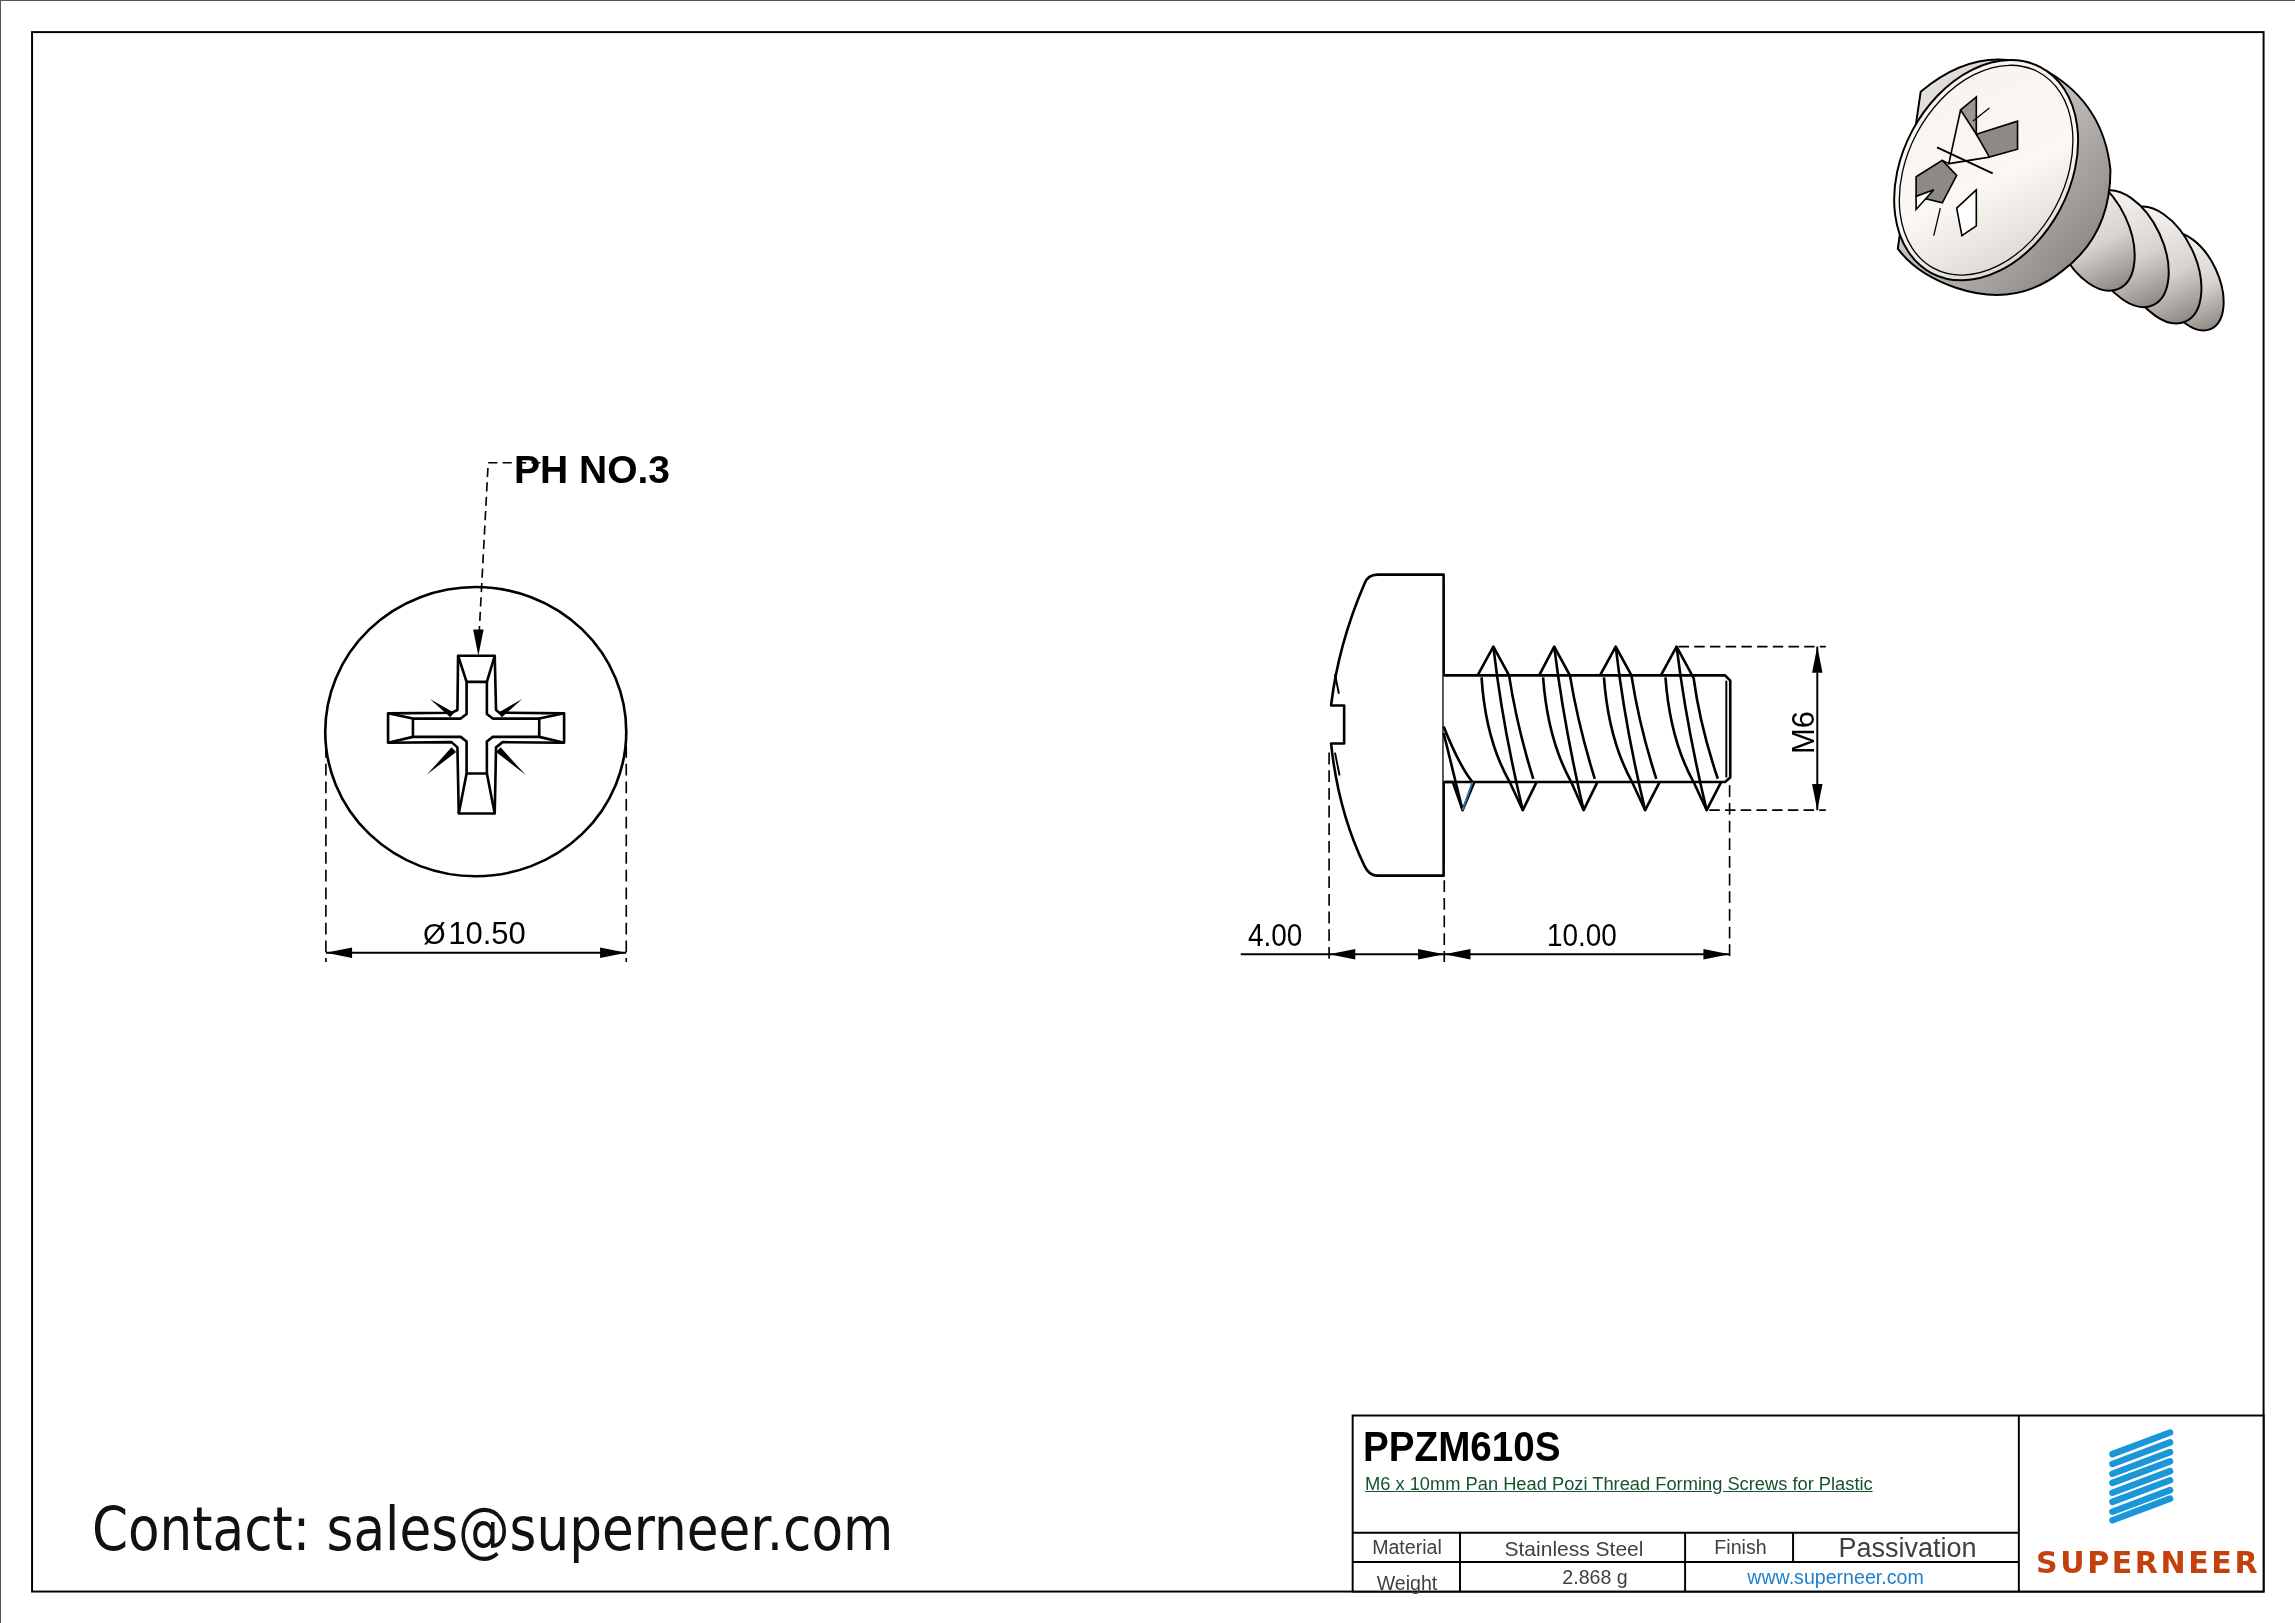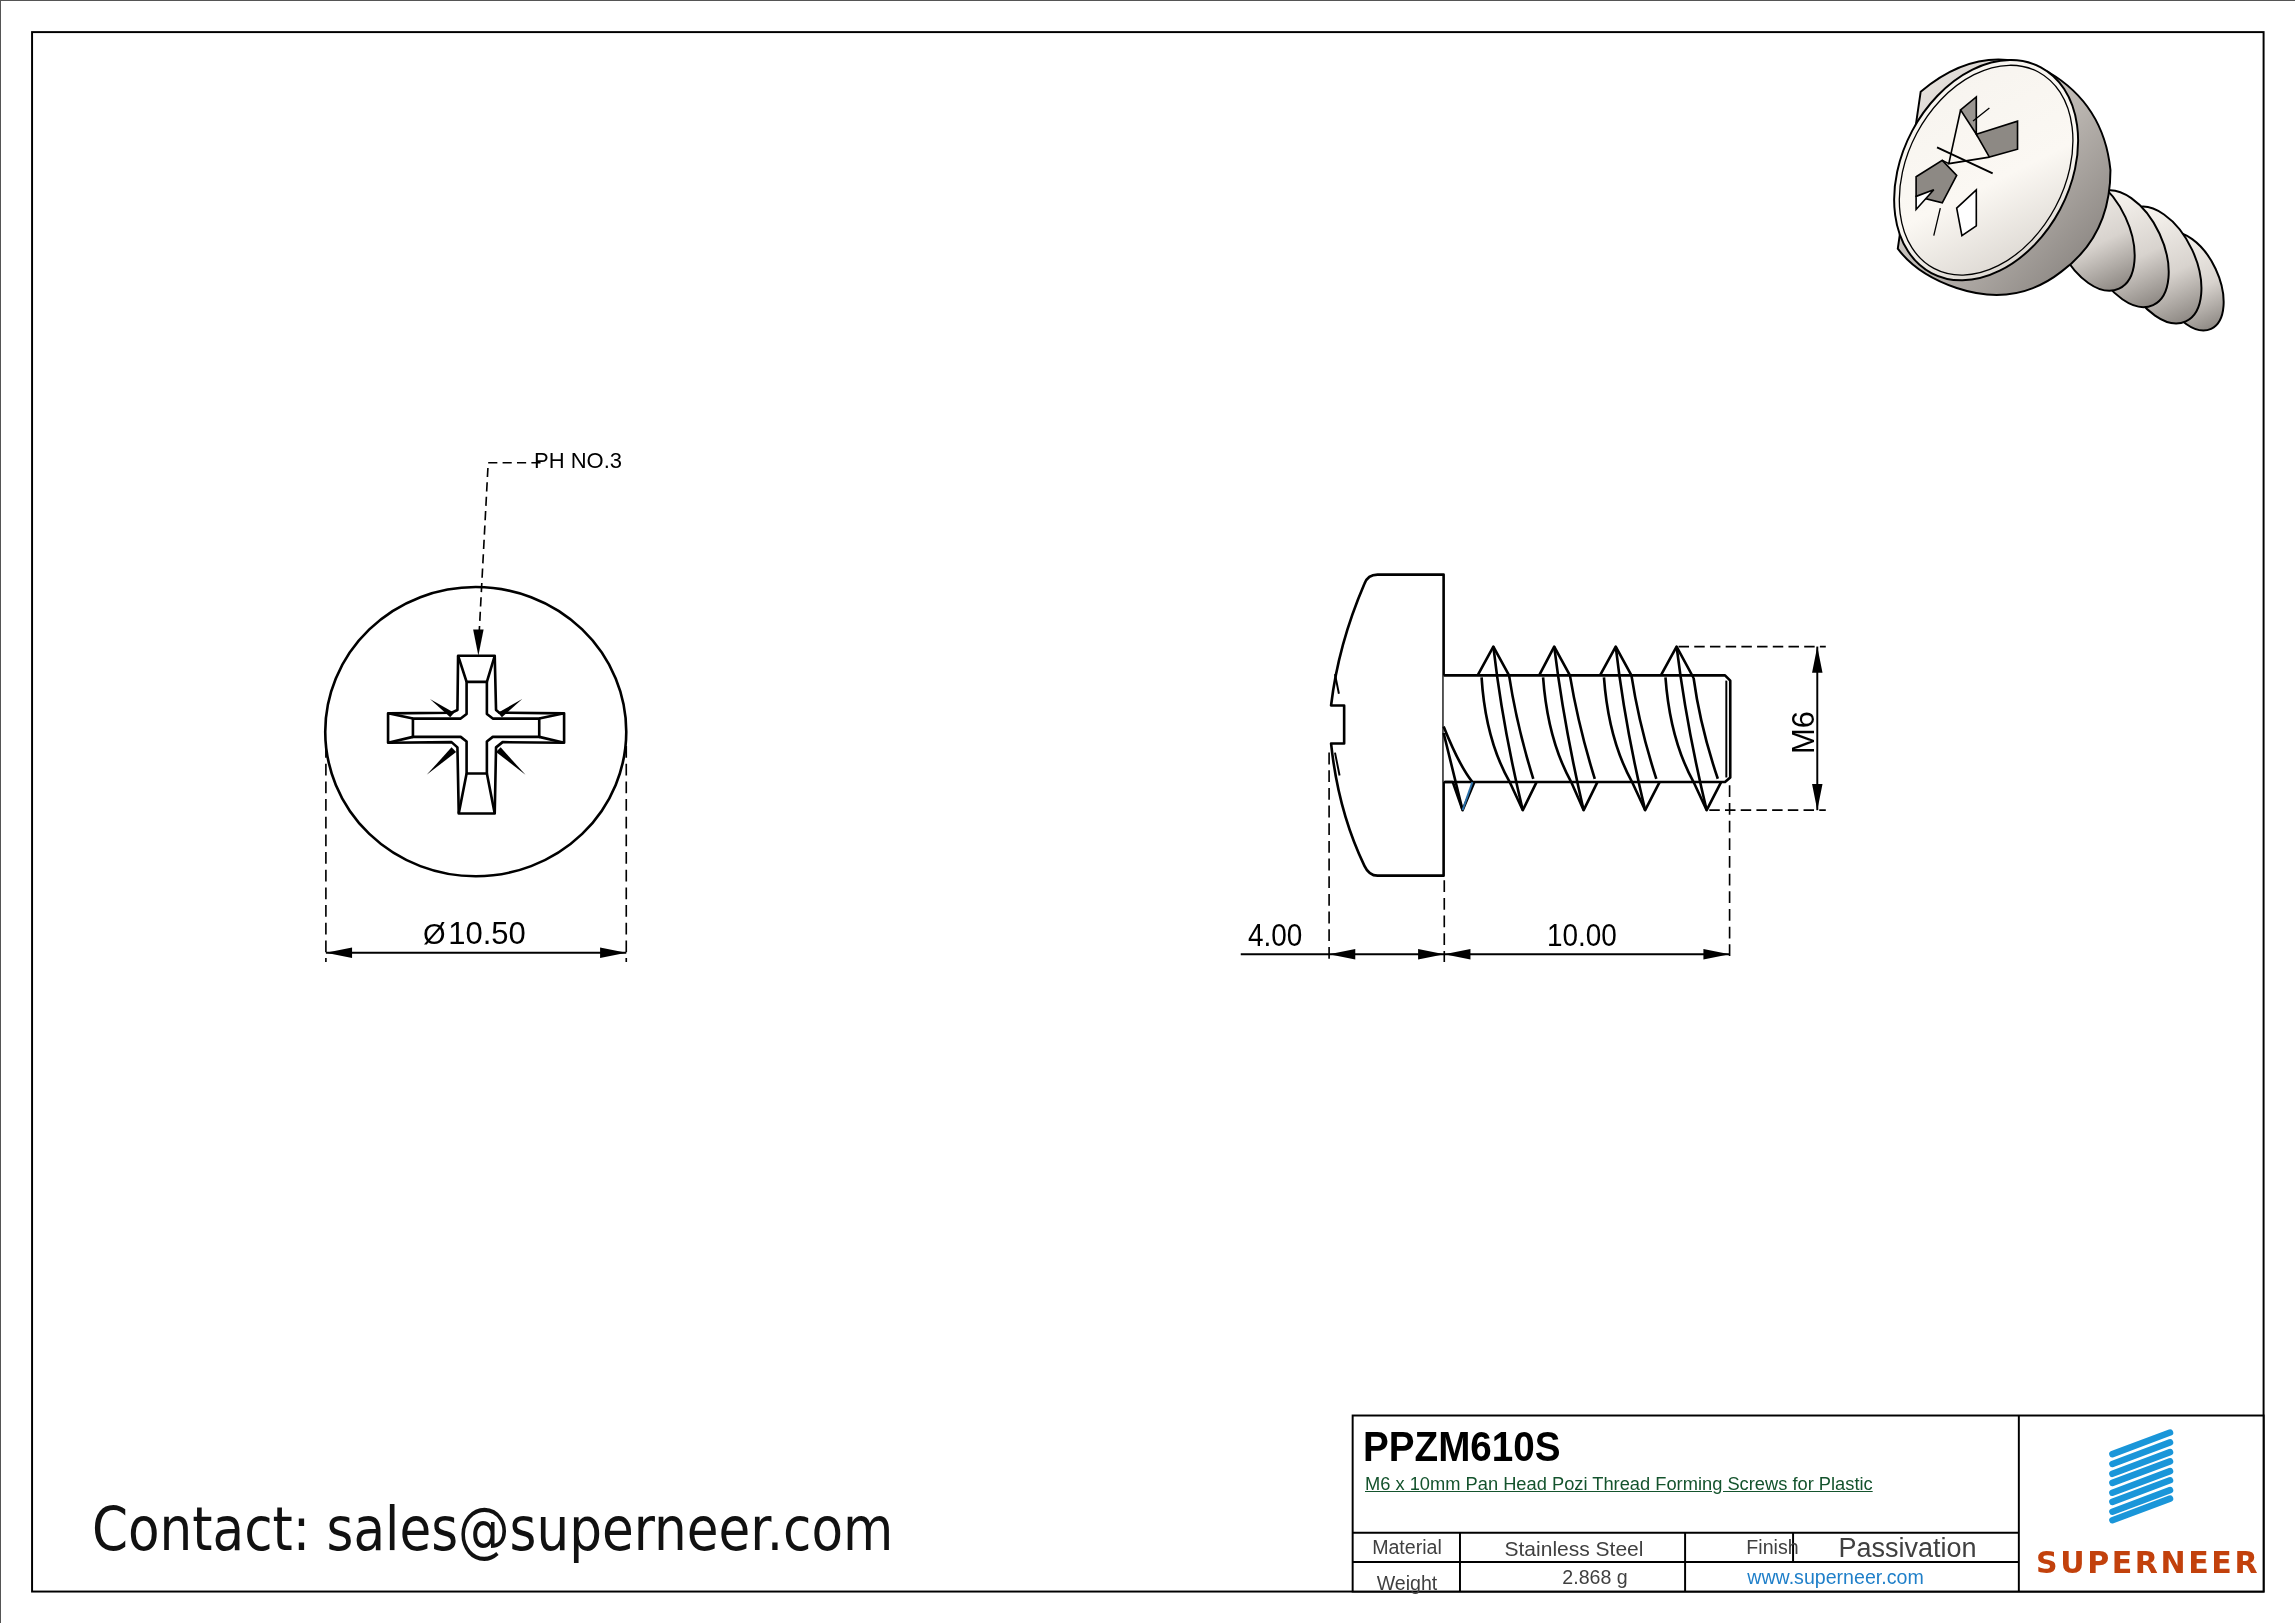--- a/index.html
+++ b/index.html
@@ -137,37 +137,37 @@
     <path d="M3228 2237 L3316 2204"></path>
     <path d="M3228 2252 L3316 2219"></path>
     <path d="M3228 2266 L3316 2233"></path>
     <path d="M3228 2281 L3316 2248"></path>
     <path d="M3228 2295 L3316 2262"></path>
     <path d="M3228 2310 L3316 2277"></path>
     <path d="M3228 2323 L3316 2290"></path>
   </g>
 </svg>
 
-<div class="abs dim-text" style="left:534px; top:450px; font-size:22px;">PH NO.3</div>
+<div class="abs dim-text" style="left:514px; top:450px; font-size:39px;font-weight:bold;">PH NO.3</div>
 
 <div class="abs dim-text" style="left:423px; top:918px;">
   <span style="font-size:29px; margin-right:2.6px;">Ø</span><span>10.50</span>
 </div>
 
 <div class="abs dim-text" style="left:1248px; top:920px; transform:scaleX(0.9); transform-origin:0 0;">4.00</div>
 <div class="abs dim-text" style="left:1547px; top:920px; transform:scaleX(0.9); transform-origin:0 0;">10.00</div>
 <div class="abs dim-text" style="left:1780px; top:717px; transform:rotate(-90deg); transform-origin:center; width:46px; text-align:center;">M6</div>
 
 <div class="abs contact">Contact: sales@superneer.com</div>
 
 <div class="abs tb-title">PPZM610S</div>
 <div class="abs tb-sub">M6 x 10mm Pan Head Pozi Thread Forming Screws for Plastic</div>
 
 <div class="tb-cell" style="left:1354px; top:1534px; width:106px; height:28px;">Material</div>
 <div class="tb-cell" style="left:1462px; top:1534px; width:224px; height:28px; font-size:21px;">Stainless Steel</div>
-<div class="tb-cell" style="left:1687px; top:1534px; width:107px; height:28px;margin-left:32px;">Finish</div>
+<div class="tb-cell" style="left:1687px; top:1534px; width:107px; height:28px;">Finish</div>
 <div class="tb-cell" style="left:1795px; top:1534px; width:225px; height:28px; font-size:27px;">Passivation</div>
 <div class="tb-cell" style="left:1354px; top:1564px; width:106px; height:40px;">Weight</div>
 <div class="tb-cell" style="left:1462px; top:1564px; width:224px; height:28px;margin-left:21px;">2.868 g</div>
 <div class="tb-cell tb-link" style="left:1687px; top:1564px; width:297px; height:28px;">www.superneer.com</div>
 
 <div class="abs logo-text">SUPERNEER</div>
 
 
 </body></html>

